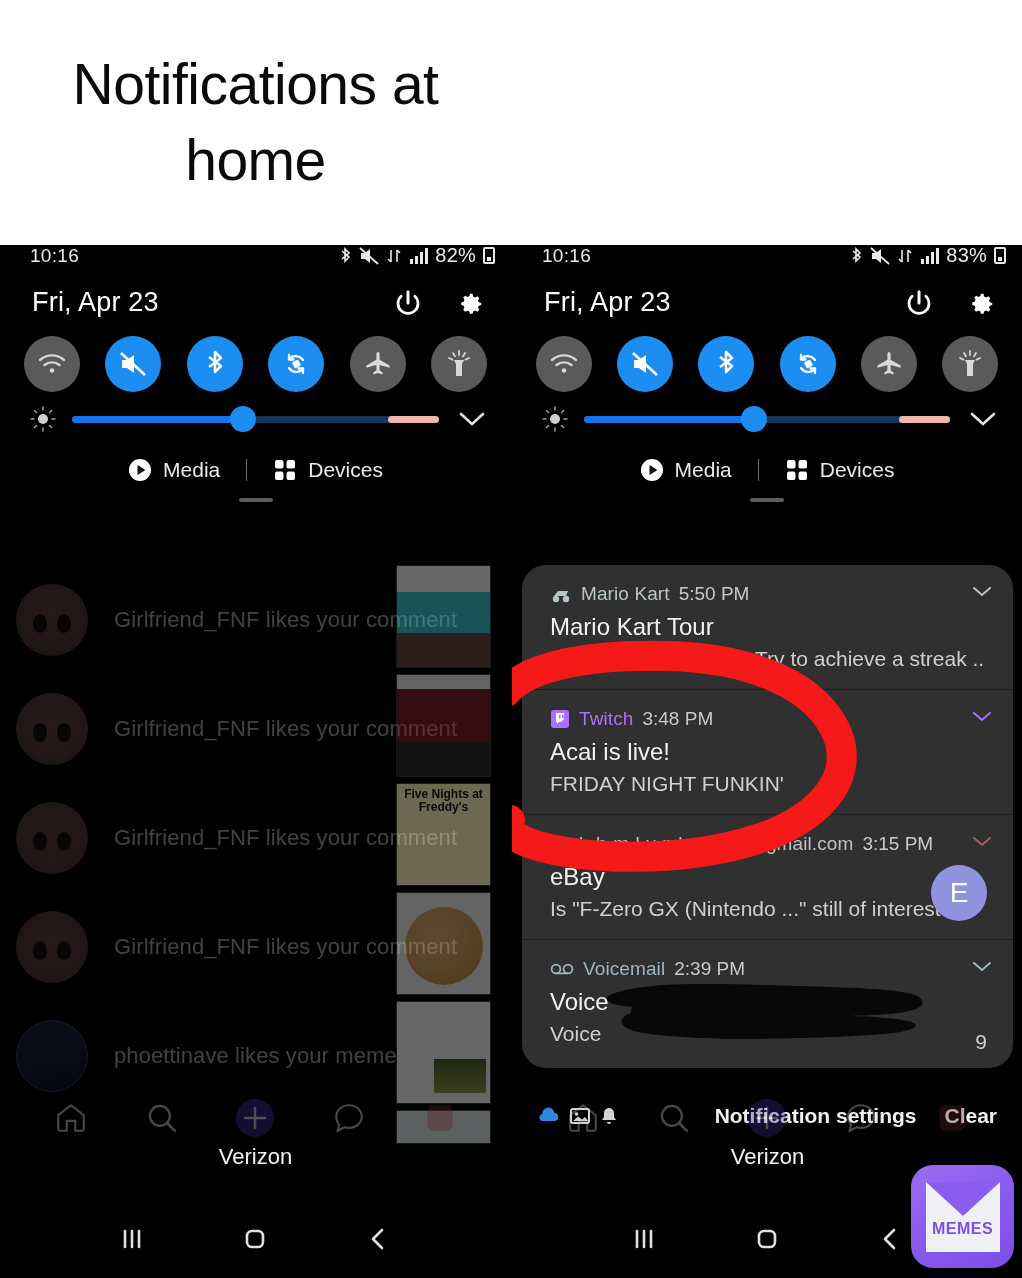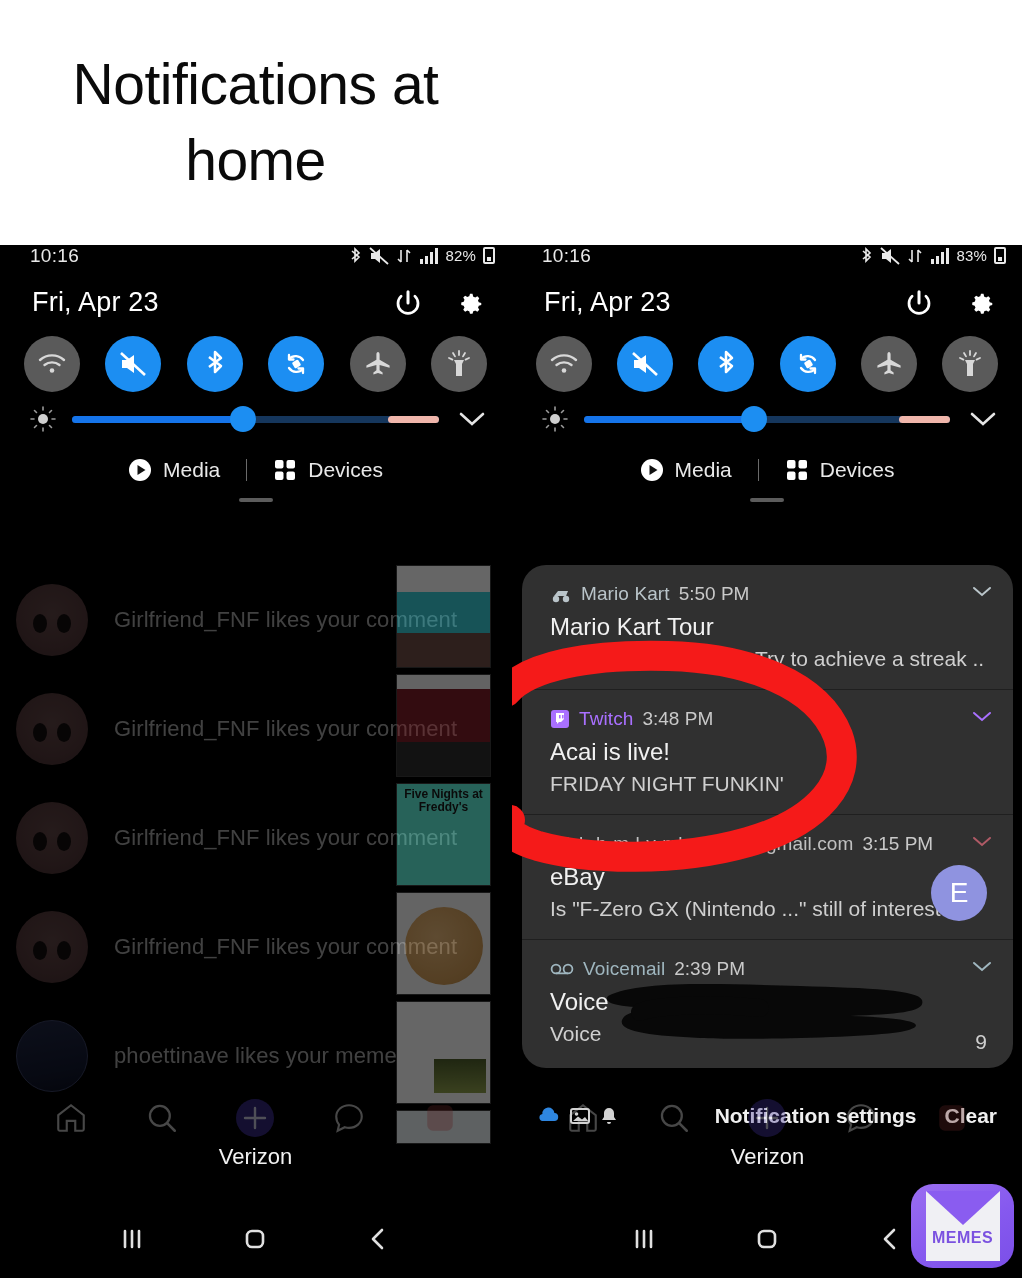--- a/index.html
+++ b/index.html
@@ -23,21 +23,21 @@
            overflow:hidden; }
   .panel-right { border-left:1px solid #000; }
 
   
   .statusbar { position:relative; height:28px; display:flex; align-items:center;
                justify-content:space-between; padding:0 16px 0 30px;
                color:#e9e9e9; font-size:19px; overflow:hidden; }
   .sb-clock { margin-top:-7px; letter-spacing:0.3px; }
   .sb-right { display:flex; align-items:center; gap:7px; margin-top:-7px; }
   .sb-right svg { display:block; }
-  .sb-batt { font-size:15px; letter-spacing:0.2px; }
+  .sb-batt { font-size:20px; letter-spacing:0.2px; }
   .batt-body { width:12px; height:17px; border:2px solid #e9e9e9; border-radius:2px;
                position:relative; }
   .batt-body::after{ content:""; position:absolute; left:2px; right:2px; bottom:1px;
                top:8px; background:#e9e9e9; }
 
   
   .daterow { display:flex; align-items:center; justify-content:space-between;
              padding:14px 26px 6px 32px; }
   .date-text { color:#fff; font-size:27px; letter-spacing:0.2px; }
   .date-icons { display:flex; align-items:center; gap:32px; }
@@ -83,21 +83,21 @@
   .igav.pink::before, .igav.pink::after{ content:""; position:absolute; top:30px;
             width:14px; height:19px; border-radius:50%; background:#1a1112; }
   .igav.pink::before { left:17px; } .igav.pink::after { right:17px; }
   .igav.navy { background:linear-gradient(170deg,#2b3358 0%,#19213f 70%,#10152b 100%);
             border:1px solid #4a5380; }
   .igtxt { flex:1; padding-left:26px; color:#d8d8d8; font-size:22px; letter-spacing:0.1px; }
   .igthumb { width:95px; height:103px; flex:none; background:#ececec;
              border:1px solid #3a3a3a; overflow:hidden; position:relative; }
   .th-teal  { background:linear-gradient(#f2f2f2 0 26%, #37c6d0 26% 66%, #6b4a43 66% 100%); }
   .th-red   { background:linear-gradient(#ededed 0 14%, #7b1e26 14% 66%, #2b2b2b 66% 100%); }
-  .th-fnaf  { background:#5eead4; color:#1a1a1a; font-size:12px; font-weight:bold;
+  .th-fnaf  { background:#fef9c3; color:#1a1a1a; font-size:12px; font-weight:bold;
               line-height:1.12; text-align:center; padding-top:4px; }
   .th-cook  { background:#efefef; }
   .th-cook::after{ content:""; position:absolute; left:8px; top:14px; width:78px;
               height:78px; border-radius:50%;
               background:radial-gradient(circle at 40% 38%, #e0b276 0%, #c89553 70%, #ab7c3d 100%); }
   .th-light { background:#f4f4f4; }
   .th-light::after{ content:""; position:absolute; right:4px; bottom:10px; width:52px;
               height:34px; background:linear-gradient(#4b5b2a,#8a9a4a); }
   .th-ppl   { background:linear-gradient(#dfe6ea 0 100%); }
 
@@ -144,21 +144,21 @@
   .nact-btn { padding:0 0 0 28px; }
 
   
   .redmark { position:absolute; left:-14px; top:395px; width:372px; height:232px;
              pointer-events:none; }
 
   
   .redact { position:absolute; pointer-events:none; }
 
   
-  .memes { position:absolute; right:8px; bottom:10px; width:103px; height:84px;
+  .memes { position:absolute; right:8px; bottom:10px; width:103px; height:103px;
            border-radius:22px;
            background:linear-gradient(150deg,#9a6ef0 0%,#8659ef 55%,#7b4fe8 100%);
            display:flex; align-items:center; justify-content:center; }
   .memes-env { position:relative; width:74px; height:70px; background:#f0f0f4; }
   .memes-env::before{ content:""; position:absolute; left:0; top:0; width:0; height:0;
            border-left:37px solid transparent; border-right:37px solid transparent;
            border-top:34px solid #8a5cf0; }
   .memes-lbl { position:absolute; left:0; right:0; bottom:14px; text-align:center;
            font-size:16px; font-weight:bold; color:#7b52e0; letter-spacing:0.5px; }
 </style>

